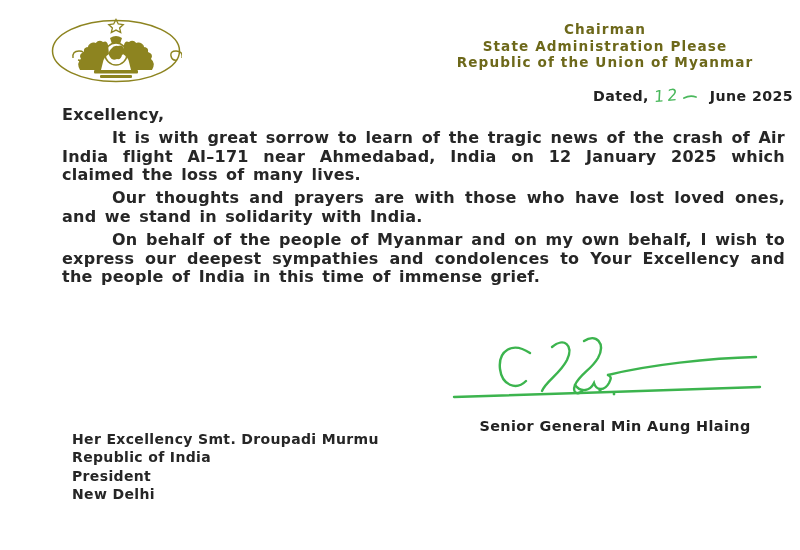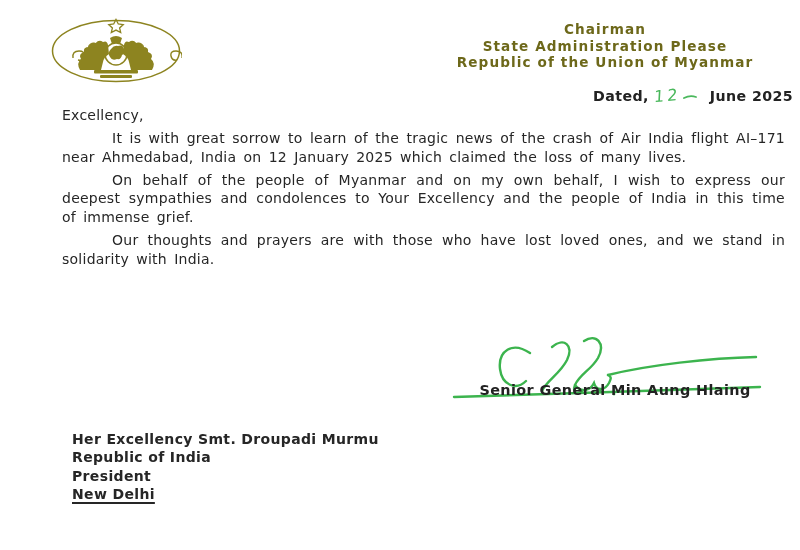--- a/index.html
+++ b/index.html
@@ -57,64 +57,63 @@
     margin-right: 2px;
   }
   .day-tail { vertical-align: middle; margin-right: 8px; }
 
   
   .letter-body {
     position: absolute;
     left: 62px;
     top: 106px;
     width: 723px;
-    font-size: 14px;
+    font-size: 16px;
     line-height: 18.6px;
-    font-weight: 400;
+    font-weight: 700;
     color: #262626;
     letter-spacing: 0.25px;
     word-spacing: 2.5px;
     text-align: justify;
   }
   .salutation { margin: 0 0 3px 0; text-indent: 0; text-align: left; }
   .letter-body p.para { margin: 4.5px 0 0 0; text-indent: 50px; }
 
   
   .signature-ink {
     position: absolute;
     left: 448px;
     top: 333px;
     width: 320px;
     height: 76px;
   }
   .signatory-name {
     position: absolute;
     left: 455px;
-    top: 382px;
+    top: 418px;
     width: 320px;
     text-align: center;
     font-weight: 700;
     font-size: 14.4px;
     letter-spacing: 0.4px;
     color: #222222;
   }
 
   
   .recipient {
     position: absolute;
     left: 72px;
     top: 430px;
     font-size: 14px;
     font-weight: 700;
     line-height: 18.3px;
     letter-spacing: 0.35px;
     color: #262626;
   }
   .recipient-city {
-    text-decoration: underline;
     text-decoration-thickness: 1.6px;
     text-underline-offset: 3px;
   }
 </style>
 </head>
 <body>
 
 <div class="page">
 
   <svg class="emblem" viewBox="0 0 132 66" xmlns="http://www.w3.org/2000/svg">
@@ -155,22 +154,22 @@
     <span class="date-label">Dated,</span>
     <span class="handwritten-day">12</span><svg class="day-tail" width="14" height="8" viewBox="0 0 14 8">
         <path d="M1 5 Q7 2 13 4" stroke="#4ab85c" stroke-width="1.8" fill="none" stroke-linecap="round"></path>
       </svg>
     <span>June 2025</span>
   </div>
 
   <div class="letter-body">
     <p class="salutation">Excellency,</p>
     <p class="para">It is with great sorrow to learn of the tragic news of the crash of Air India flight AI–171 near Ahmedabad, India on 12 January 2025 which claimed the loss of many lives.</p>
+    <p class="para">Our thoughts and prayers are with those who have lost loved ones, and we stand in solidarity with India.</p>
     <p class="para">On behalf of the people of Myanmar and on my own behalf, I wish to express our deepest sympathies and condolences to Your Excellency and the people of India in this time of immense grief.</p>
-    <p class="para">Our thoughts and prayers are with those who have lost loved ones, and we stand in solidarity with India.</p>
   </div>
 
   <svg class="signature-ink" viewBox="0 0 320 76" xmlns="http://www.w3.org/2000/svg">
     <g stroke="#3cb44e" stroke-width="2.4" fill="none" stroke-linecap="round">
 
       <path d="M 82 20 C 64 8, 50 18, 52 36 C 54 52, 68 58, 78 48"></path>
 
       <path d="M 104 14 C 116 4, 126 12, 119 27 C 112 41, 98 48, 94 58"></path>
 
       <path d="M 136 8 C 148 0, 158 10, 150 25 C 143 37, 132 41, 127 52 C 124 60, 130 63, 135 57"></path>

